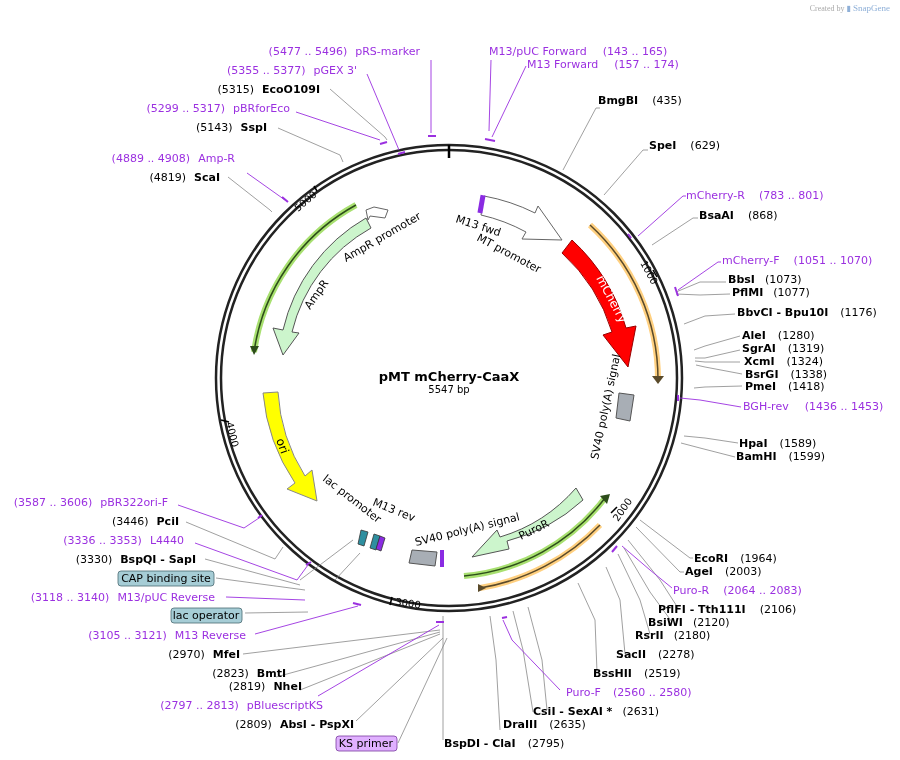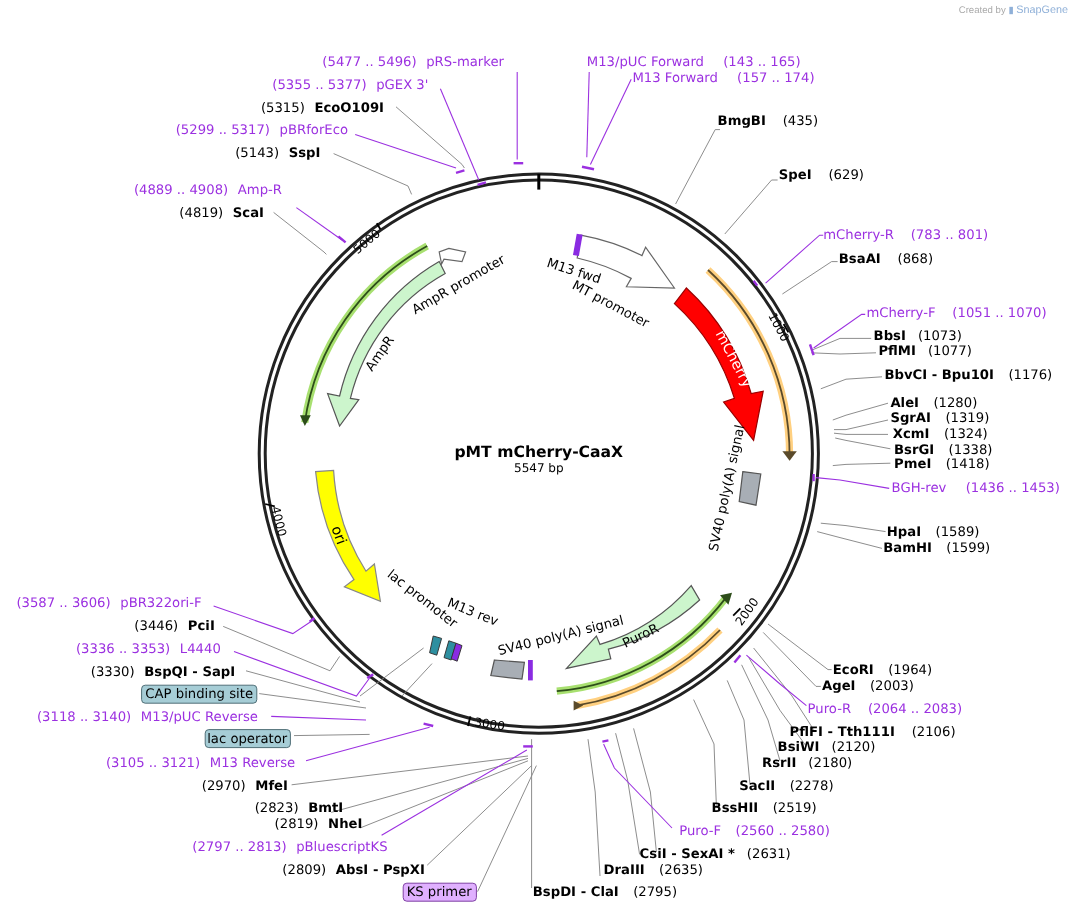--- a/index.html
+++ b/index.html
@@ -1,21 +1,21 @@
 <!DOCTYPE html>
 <html><head>
 <meta charset="utf-8">
 <style>
   html,body{margin:0;padding:0;background:#fff;}
   body{width:900px;height:760px;position:relative;overflow:hidden;font-family:"DejaVu Sans",sans-serif;}
   svg{position:absolute;left:0;top:0;}
   .lbl{font-family:"DejaVu Sans",sans-serif;font-size:11px;}
   .enz{font-weight:bold;fill:#000;}
   .primer{fill:#9b30e0;}
-  .credit{position:absolute;right:10px;top:3px;font-size:8px;color:#aaa;font-family:Liberation Sans, sans-serif;text-align:right;}
+  .credit{position:absolute;right:10px;top:3px;font-size:8px;color:#aaa;font-family:Liberation Serif, serif;text-align:right;}
   .credit b{color:#8fb0d8;font-weight:normal;font-size:9px;}
 </style>
 </head>
 <body>
 
 <div class="credit">
   <span>Created by</span>
   <span style="color:#8fb0d8">▮</span>
   <b>SnapGene</b>
 </div>

